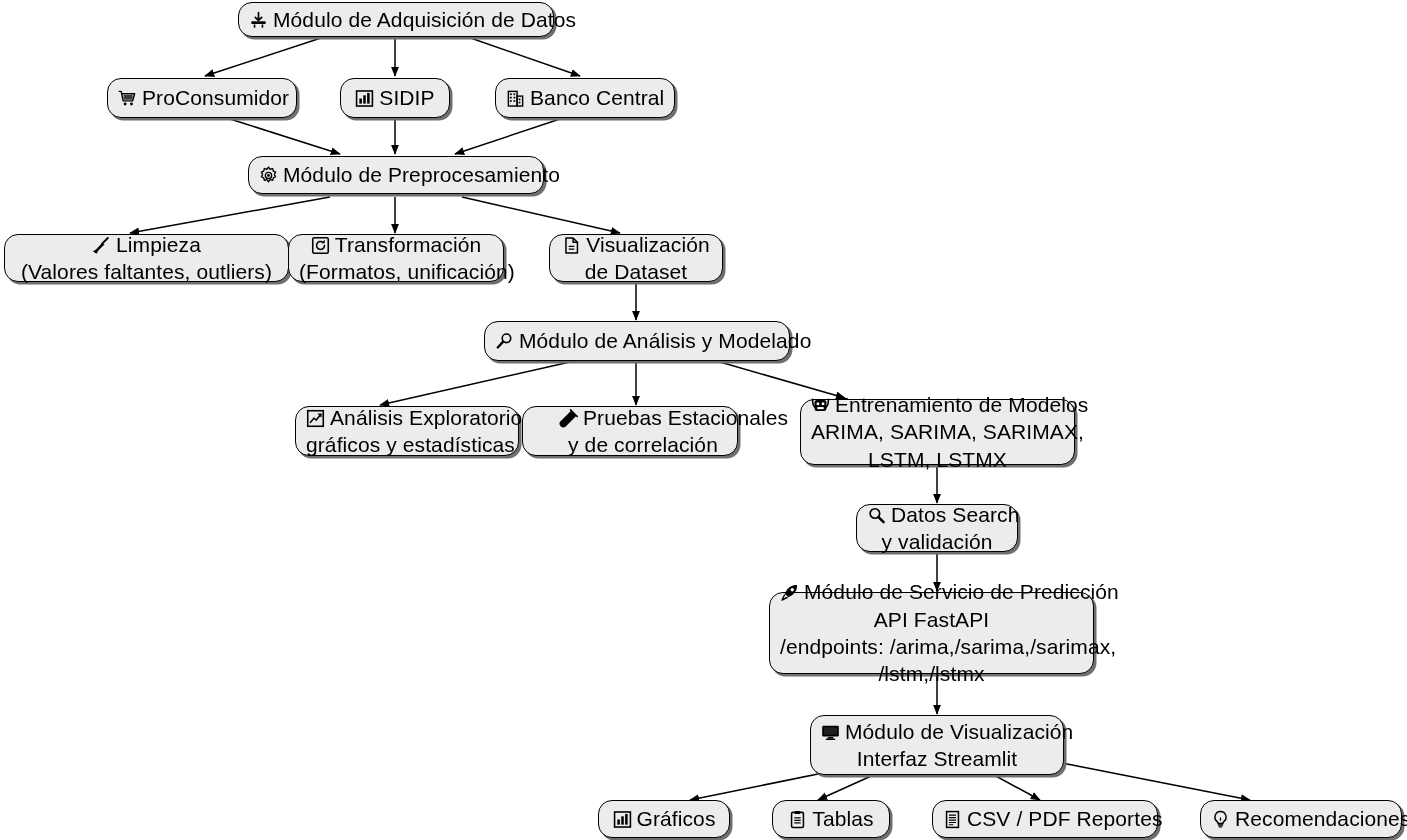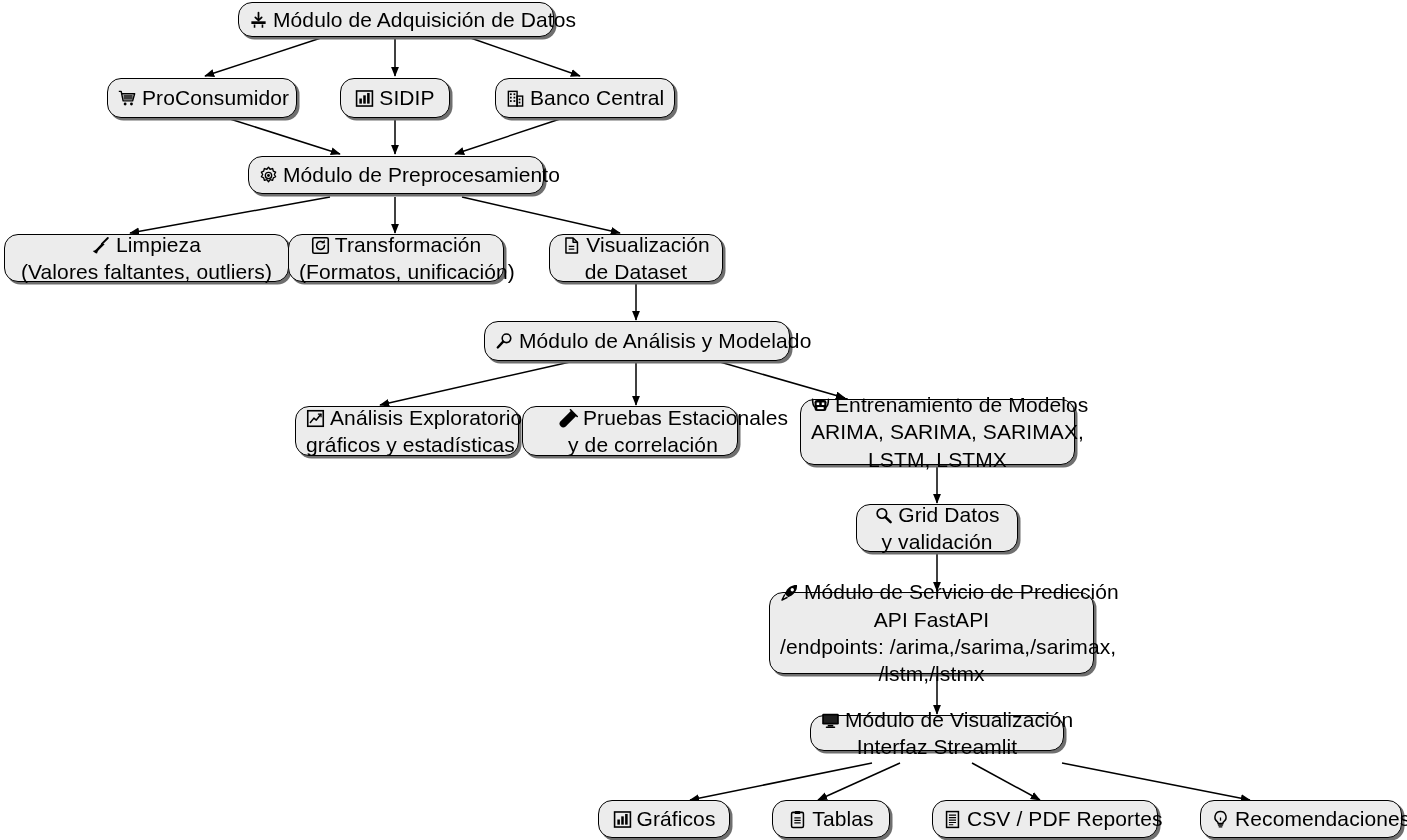--- a/index.html
+++ b/index.html
@@ -266,21 +266,21 @@
   </div>
 
   <div class="node" style="left:856px;top:504px;width:162px;height:48px;">
     <span class="inner">
       <span class="l1">
         <span class="ic">
           <svg viewBox="0 0 24 24">
               <circle cx="10" cy="9.5" r="6" fill="none" stroke="#000" stroke-width="2.1"></circle>
               <path d="M14.5 14 L21 20.5" stroke="#000" stroke-width="3.2" stroke-linecap="round"></path>
             </svg>
-        </span><span>Grid Datos</span>
+        </span><span>Datos Search</span>
       </span>
       <span class="l2">y validación</span>
     </span>
   </div>
 
   <div class="node" style="left:769px;top:592px;width:325px;height:82px;">
     <span class="inner">
       <span class="l1">
         <span class="ic">
           <svg viewBox="0 0 24 24">
@@ -289,21 +289,21 @@
               <path d="M6 14.5 L2.5 21.5 L9.5 18" fill="none" stroke="#000" stroke-width="1.8" stroke-linejoin="round"></path>
             </svg>
         </span><span>Módulo de Servicio de Predicción</span>
       </span>
       <span class="l2">API FastAPI</span>
       <span class="l3">/endpoints: /arima,/sarima,/sarimax,</span>
       <span class="l4">/lstm,/lstmx</span>
     </span>
   </div>
 
-  <div class="node" style="left:810px;top:715px;width:254px;height:36px;align-items:center;">
+  <div class="node" style="left:810px;top:715px;width:254px;height:60px;align-items:center;">
     <span class="inner">
       <span class="l1">
         <span class="ic">
           <svg viewBox="0 0 24 24">
               <rect x="1.5" y="3.5" width="21" height="13.5" rx="1.6" fill="#000"></rect>
               <rect x="3.6" y="5.6" width="16.8" height="9.3" fill="#fff" opacity="0.12"></rect>
               <rect x="8.5" y="17.5" width="7" height="2.2" fill="#000"></rect>
               <rect x="6" y="19.5" width="12" height="1.9" rx="0.9" fill="#000"></rect>
             </svg>
         </span><span>Módulo de Visualización</span>

